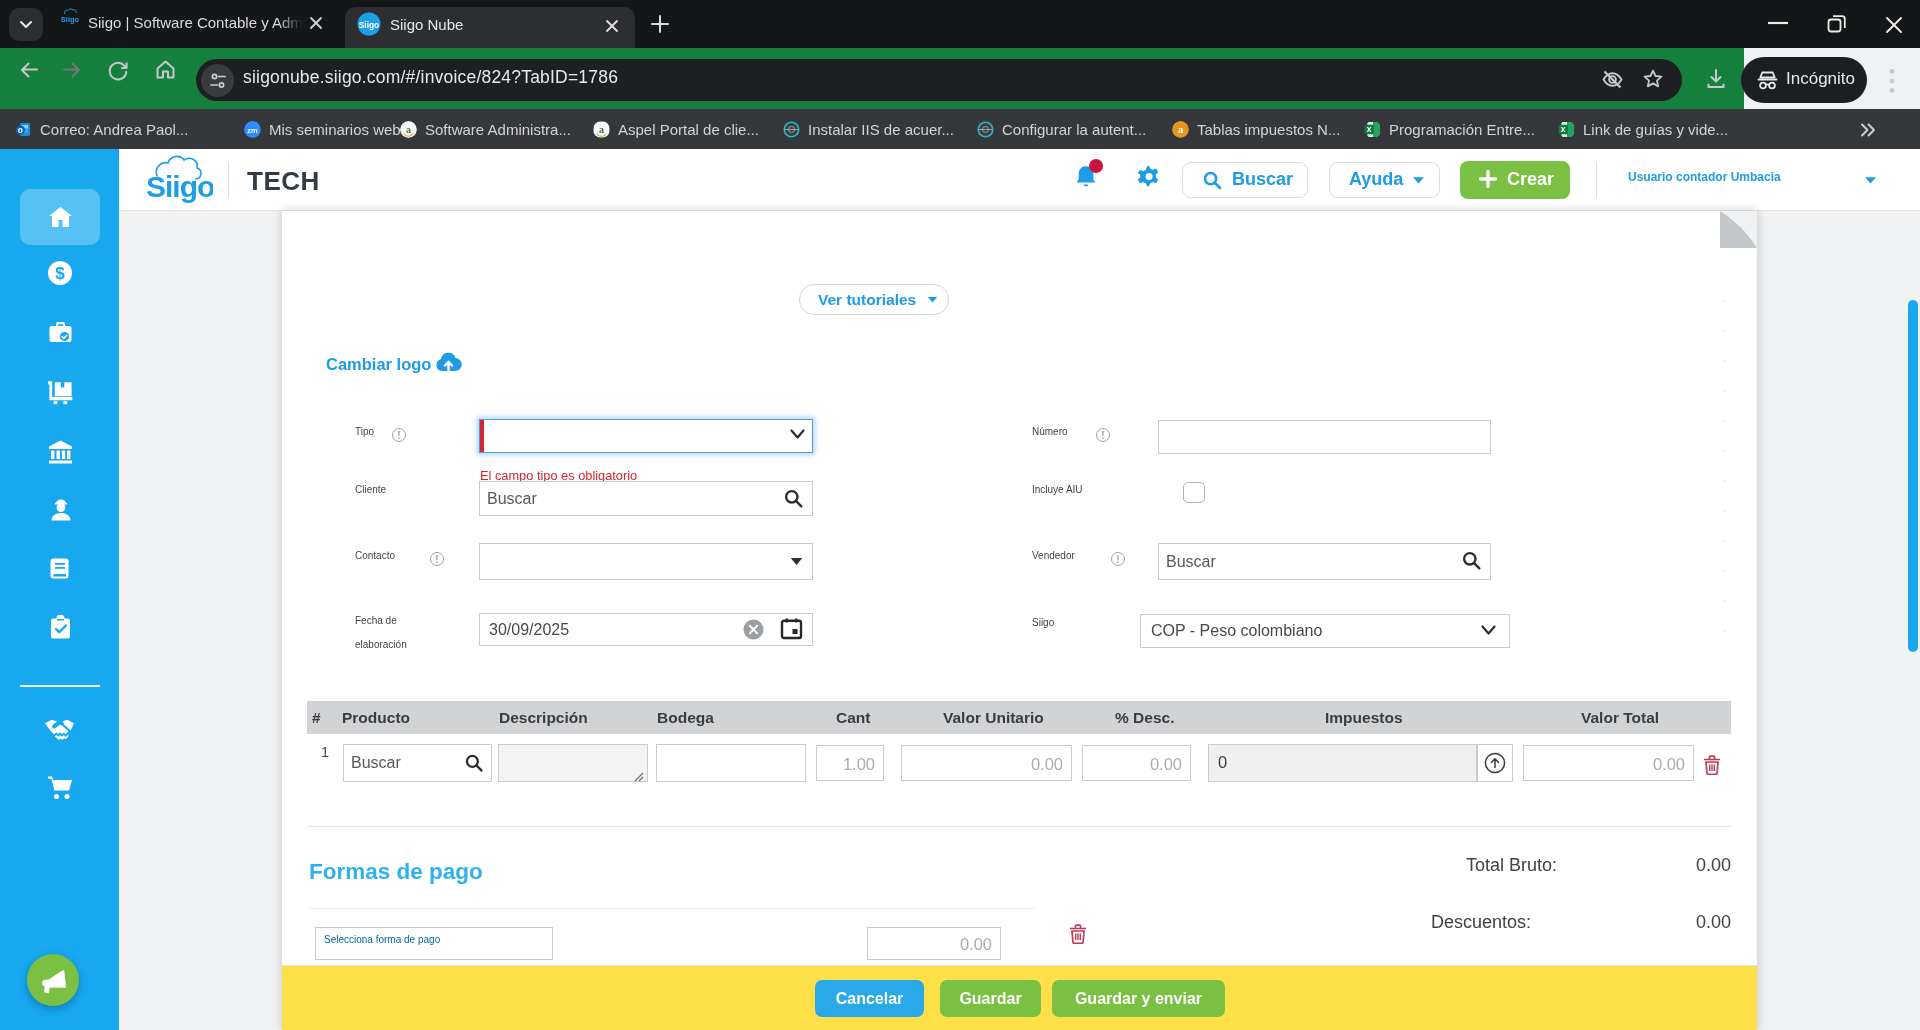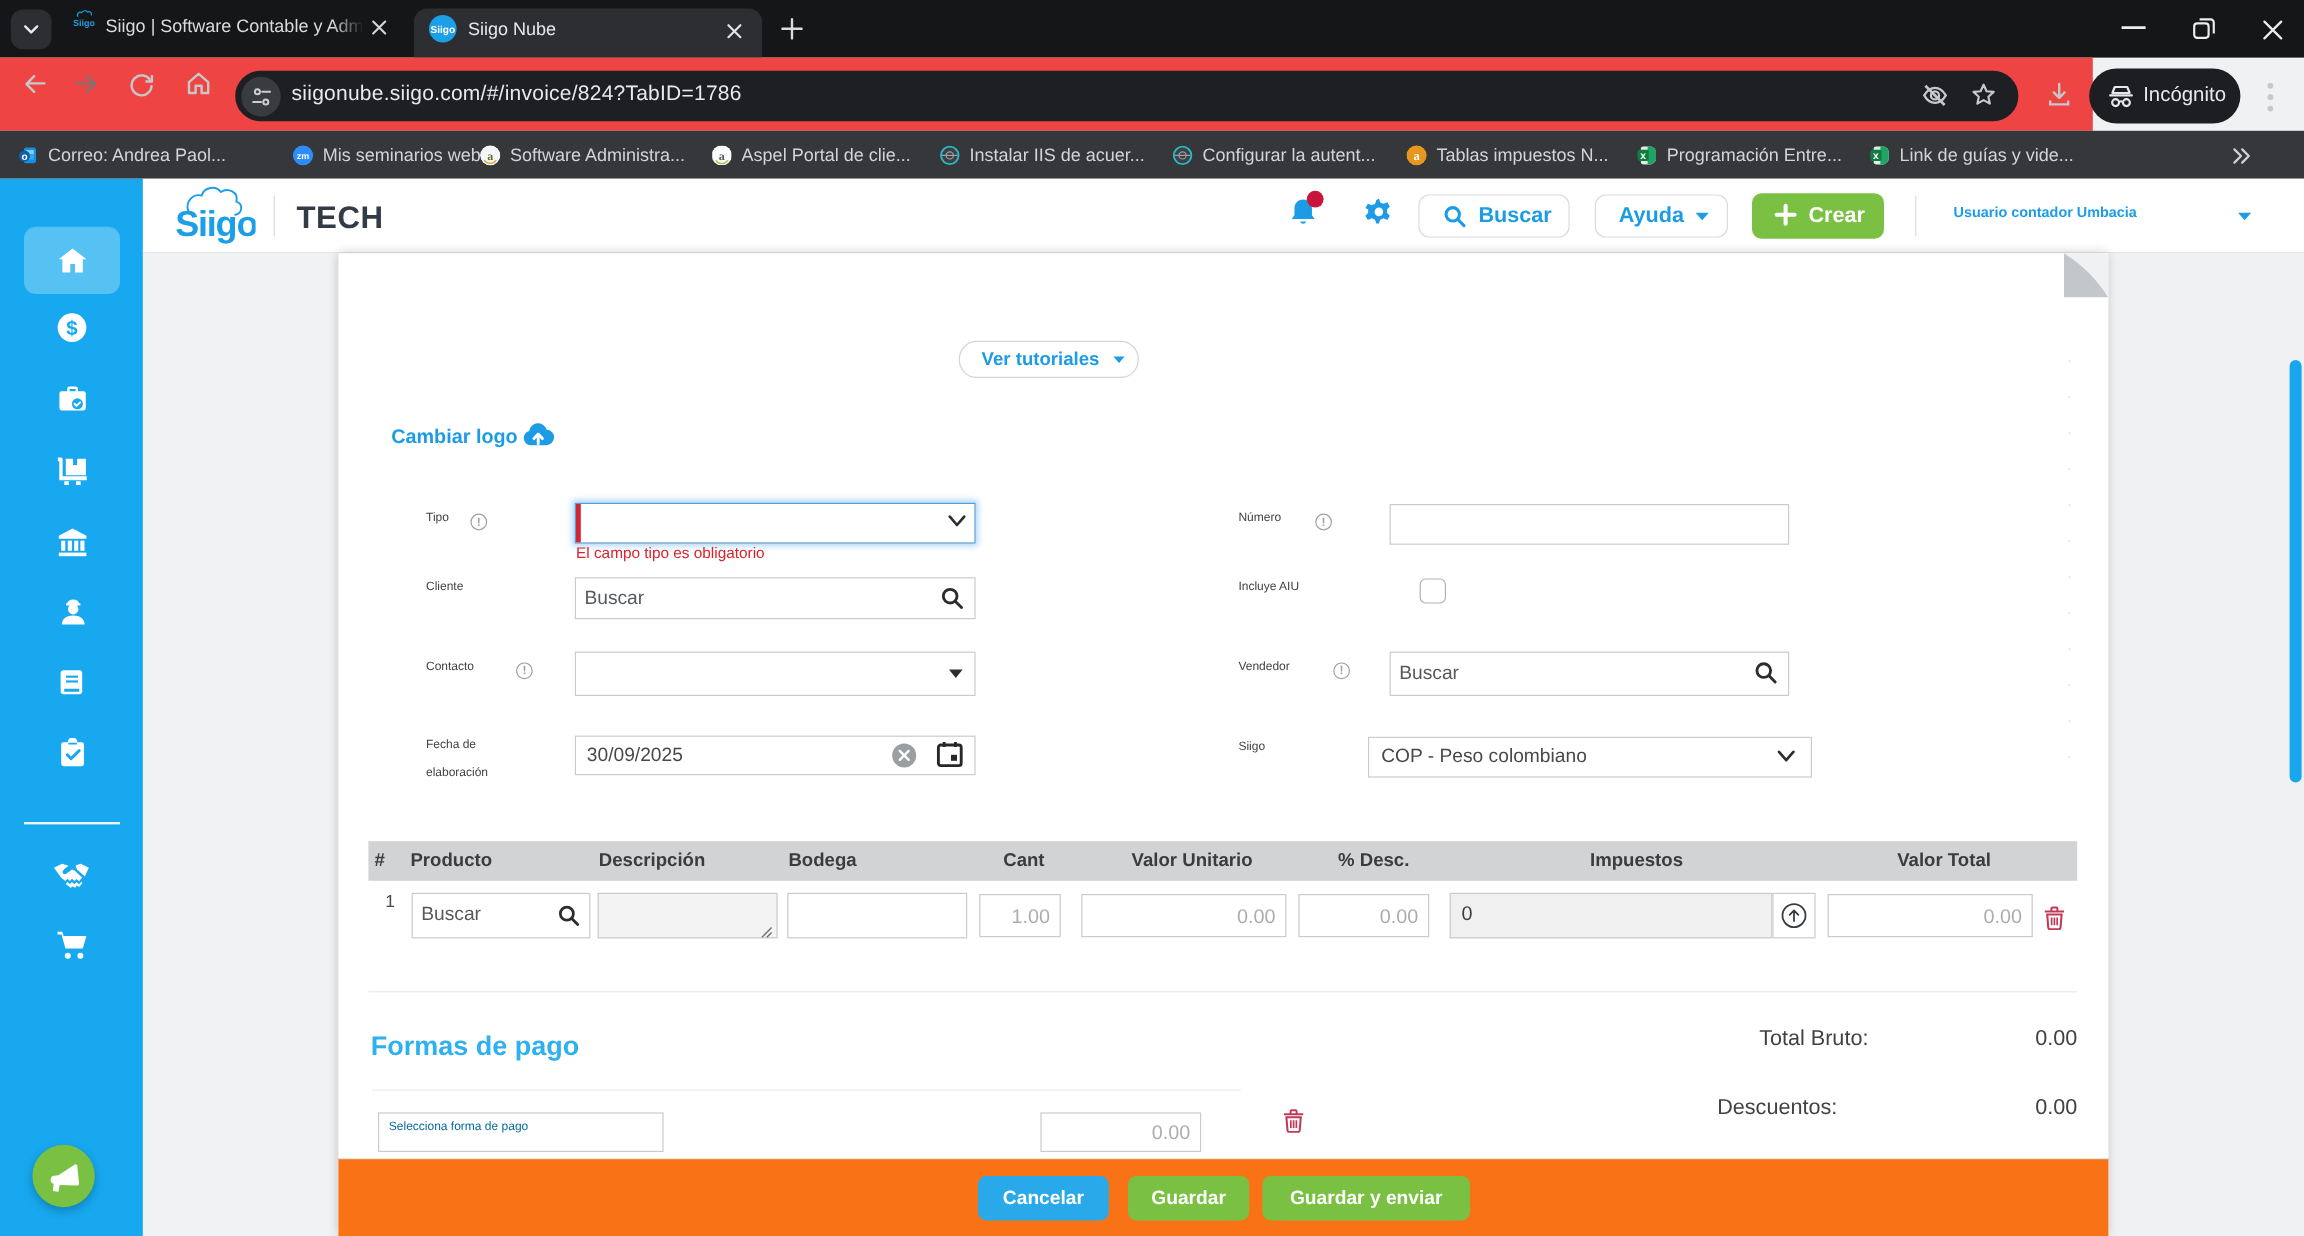--- a/index.html
+++ b/index.html
@@ -3,35 +3,35 @@
 <meta charset="utf-8">
 <style>
   * { margin:0; padding:0; box-sizing:border-box; }
   html,body { width:1920px; height:1030px; overflow:hidden; }
   body { font-family:"Liberation Sans", sans-serif; position:relative; background:#eff1f3; }
   .abs { position:absolute; }
   svg { display:block; }
 
   
   #tabbar { position:absolute; left:0; top:0; width:1920px; height:48px; background:#151617; }
-  #toolbar { position:absolute; left:0; top:48px; width:1744px; height:61px; background:#ef4444; }
+  #toolbar { position:absolute; left:0; top:48px; width:1744px; height:61px; background:#15803d; }
   #bookbar { position:absolute; left:0; top:109px; width:1920px; height:40px; background:#36373a; }
   .tab { position:absolute; top:0; height:48px; color:#dfe1e2; font-size:15px; }
   #tabsearch { position:absolute; left:9px; top:8px; width:34px; height:33px; border-radius:10px; background:#2d2e31; }
   .urlpill { position:absolute; left:196px; top:11px; width:1486px; height:42px; border-radius:21px; background:#1e1f22; }
   .bm { position:absolute; top:0; height:40px; display:flex; align-items:center; gap:8px; color:#d3d4d6; font-size:15px; }
   .fav { width:17px; height:17px; border-radius:50%; flex:0 0 auto; }
 
   
   #app { position:absolute; left:0; top:149px; width:1920px; height:881px; background:#eff1f3; }
   #sidebar { position:absolute; left:0; top:0; width:119px; height:881px; background:#17a8ef; }
   #appheader { position:absolute; left:119px; top:0; width:1801px; height:62px; background:#fff; border-bottom:1px solid #e4e6e8; }
   #leftstrip { position:absolute; left:119px; top:62px; width:163px; height:819px; background:#f1f2f4; }
   #card { position:absolute; left:282px; top:62px; width:1475px; height:819px; background:#fff; box-shadow:0 0 9px rgba(0,0,0,0.20); }
-  #bottombar { position:absolute; left:282px; top:816px; width:1475px; height:65px; background:#f97316; border-top:1px solid #e3e5e7; }
+  #bottombar { position:absolute; left:282px; top:816px; width:1475px; height:65px; background:#fde047; border-top:1px solid #e3e5e7; }
   #scrollthumb { position:absolute; left:1908px; top:151px; width:10px; height:352px; border-radius:5px; background:#18a6ee; }
   .btn { position:absolute; border-radius:7px; color:#fff; font-weight:bold; font-size:16px; text-align:center; }
   .lbl { font-size:10px; color:#3f4246; }
   .info { position:absolute; width:14px; height:14px; border:1.3px solid #9ea2a5; border-radius:50%; color:#9ea2a5;
           font-size:10px; text-align:center; line-height:13px; font-weight:bold; }
   .field { position:absolute; background:#fff; border:1px solid #c9cbce; }
   .num { text-align:right; padding-right:8px; font-size:16.5px; color:#aaadb0; }
   .th { position:absolute; top:498px; font-size:15.5px; font-weight:bold; color:#3a3d40; }
 </style>
 </head>
@@ -342,21 +342,21 @@
 
     <div class="abs lbl" style="left:73px; top:215px;">Tipo</div>
     <div class="info" style="left:110px; top:217px;">!</div>
     <div class="abs" style="left:197px; top:208px; width:334px; height:34px; border:1px solid #569cd6; background:#fff; box-shadow:0 0 5px 2px rgba(110,180,240,0.55);"></div>
     <div class="abs" style="left:198px; top:209px; width:4px; height:32px; background:#d32535;"></div>
     <div class="abs" style="left:508px; top:218px;">
         <svg width="15" height="11" viewBox="0 0 15 11">
           <path d="M1.5 1.5 L7.5 8.5 L13.5 1.5" fill="none" stroke="#2c2d2f" stroke-width="2.2" stroke-linecap="round" stroke-linejoin="round"></path>
         </svg>
       </div>
-    <div class="abs" style="left:198px; top:242px; font-size:12.8px; color:#d8232a;">El campo tipo es obligatorio</div>
+    <div class="abs" style="left:198px; top:257px; font-size:12.8px; color:#d8232a;">El campo tipo es obligatorio</div>
 
     <div class="abs lbl" style="left:73px; top:273px;">Cliente</div>
     <div class="field" style="left:197px; top:270px; width:334px; height:35px;"></div>
     <div class="abs" style="left:205px; top:279px; font-size:16px; color:#55595d;">Buscar</div>
     <div class="abs" style="left:501px; top:277px;">
         <svg width="21" height="21" viewBox="0 0 21 21">
           <circle cx="8.8" cy="8.8" r="5.7" fill="none" stroke="#2c2d2f" stroke-width="2.4"></circle>
           <path d="M13.2 13.2 L18.3 18.3" stroke="#2c2d2f" stroke-width="2.4" stroke-linecap="round"></path>
         </svg>
       </div>

